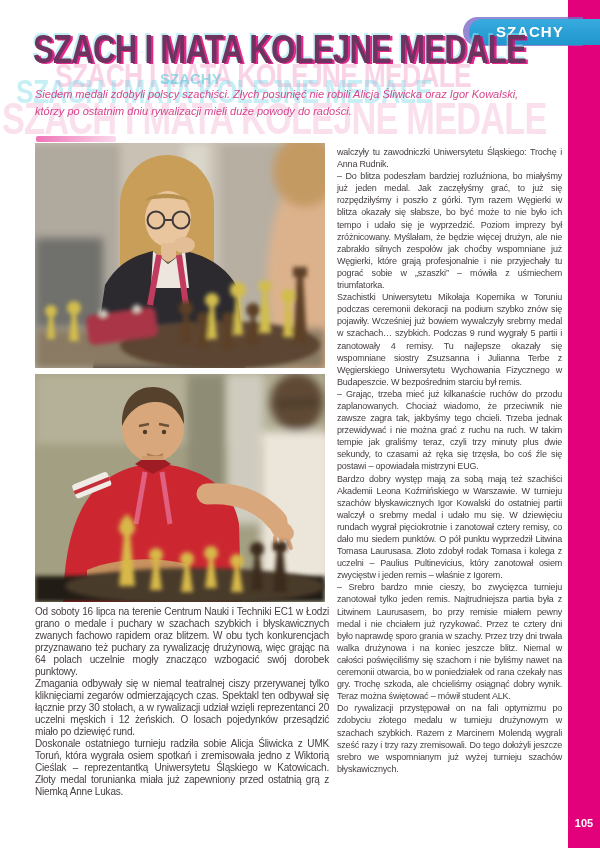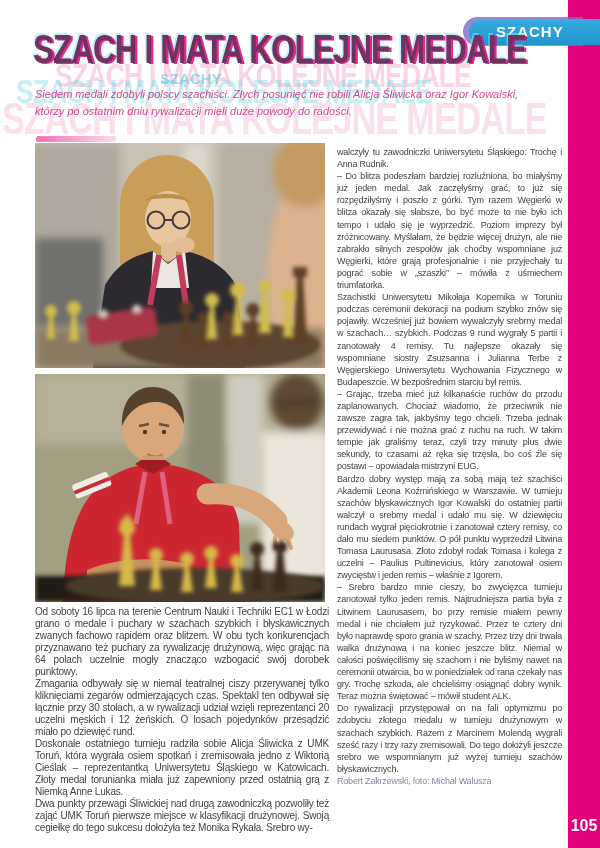--- a/index.html
+++ b/index.html
@@ -1,21 +1,21 @@
 <!DOCTYPE html>
 <html lang="pl"><head>
 <meta charset="utf-8">
 <style>
   html,body{margin:0;padding:0;background:#ffffff;}
   .page{position:relative;width:600px;height:848px;background:#ffffff;overflow:hidden;
         font-family:"Liberation Sans",sans-serif;}
   
   .edge-bar{position:absolute;left:568px;top:0;width:32px;height:848px;background:#e2017b;z-index:1;}
   .page-number{position:absolute;left:568px;top:817px;width:32px;text-align:center;color:#ffffff;
-        font-size:16px;font-weight:bold;z-index:2;}
+        font-size:11px;font-weight:bold;z-index:2;}
   
   .badge-ghost{position:absolute;left:463px;top:17px;width:120px;height:29px;border-radius:15px 0 0 15px;
         background:#7a6bc9;opacity:.8;z-index:3;}
   .badge{position:absolute;left:469px;top:19px;width:131px;height:26px;border-radius:13px 0 0 13px;
         background:linear-gradient(180deg,#38abdf 0%,#1f96cd 100%);z-index:4;color:#ffffff;
         font-weight:bold;font-size:15px;letter-spacing:1px;line-height:26px;padding-left:27px;box-sizing:border-box;}
   
   .title{position:absolute;left:33px;top:26px;margin:0;white-space:nowrap;z-index:5;
         font-size:41px;font-weight:bold;letter-spacing:-1px;color:#6f3360;
         transform:scaleX(.76);transform-origin:left top;
@@ -210,27 +210,25 @@
           </g>
         </g>
       </g>
     </svg>
   </figure>
 
   <div class="col col-left">
     <p>Od soboty 16 lipca na terenie Centrum Nauki i Techniki EC1 w Łodzi grano o medale i puchary w szachach szybkich i błyskawicznych zwanych fachowo rapidem oraz blitzem. W obu tych konkurencjach przyznawano też puchary za rywalizację drużynową, więc grając na 64 polach uczelnie mogły znacząco wzbogacić swój dorobek punktowy.</p>
     <p>Zmagania odbywały się w niemal teatralnej ciszy przerywanej tylko kliknięciami zegarów odmierzających czas. Spektakl ten odbywał się łącznie przy 30 stołach, a w rywalizacji udział wzięli reprezentanci 20 uczelni męskich i 12 żeńskich. O losach pojedynków przesądzić miało po dziewięć rund.</p>
     <p>Doskonale ostatniego turnieju radziła sobie Alicja Śliwicka z UMK Toruń, która wygrała osiem spotkań i zremisowała jedno z Wiktorią Cieślak – reprezentantką Uniwersytetu Śląskiego w Katowicach. Złoty medal torunianka miała już zapewniony przed ostatnią grą z Niemką Anne Lukas.</p>
-    <p>Dwa punkty przewagi Śliwickiej nad drugą zawodniczką pozwoliły też zająć UMK Toruń pierwsze miejsce w klasyfikacji drużynowej. Swoją cegiełkę do tego sukcesu dołożyła też Monika Rykała. Srebro wy-</p>
   </div>
 
   <div class="col col-right">
     <p>walczyły tu zawodniczki Uniwersytetu Śląskiego: Trochę i Anna Rudnik.</p>
     <p>– Do blitza podeszłam bardziej rozluźniona, bo miałyśmy już jeden medal. Jak zaczęłyśmy grać, to już się rozpędziłyśmy i poszło z górki. Tym razem Węgierki w blitza okazały się słabsze, bo być może to nie było ich tempo i udało się je wyprzedzić. Poziom imprezy był zróżnicowany. Myślałam, że będzie więcej drużyn, ale nie zabrakło silnych zespołów jak choćby wspomniane już Węgierki, które grają profesjonalnie i nie przyjechały tu pograć sobie w „szaszki” – mówiła z uśmiechem triumfatorka.</p>
     <p>Szachistki Uniwersytetu Mikołaja Kopernika w Toruniu podczas ceremonii dekoracji na podium szybko znów się pojawiły. Wcześniej już bowiem wywalczyły srebrny medal w szachach… szybkich. Podczas 9 rund wygrały 5 partii i zanotowały 4 remisy. Tu najlepsze okazały się wspomniane siostry Zsuzsanna i Julianna Terbe z Węgierskiego Uniwersytetu Wychowania Fizycznego w Budapeszcie. W bezpośrednim starciu był remis.</p>
     <p>– Grając, trzeba mieć już kilkanaście ruchów do przodu zaplanowanych. Chociaż wiadomo, że przeciwnik nie zawsze zagra tak, jakbyśmy tego chcieli. Trzeba jednak przewidywać i nie można grać z ruchu na ruch. W takim tempie jak graliśmy teraz, czyli trzy minuty plus dwie sekundy, to czasami aż ręka się trzęsła, bo coś źle się postawi – opowiadała mistrzyni EUG.</p>
     <p>Bardzo dobry występ mają za sobą mają też szachiści Akademii Leona Koźmińskiego w Warszawie. W turnieju szachów błyskawicznych Igor Kowalski do ostatniej partii walczył o srebrny medal i udało mu się. W dziewięciu rundach wygrał pięciokrotnie i zanotował cztery remisy, co dało mu siedem punktów. O pół punktu wyprzedził Litwina Tomasa Laurusasa. Złoto zdobył rodak Tomasa i kolega z uczelni – Paulius Pultinevicius, który zanotował osiem zwycięstw i jeden remis – właśnie z Igorem.</p>
     <p>– Srebro bardzo mnie cieszy, bo zwycięzca turnieju zanotował tylko jeden remis. Najtrudniejsza partia była z Litwinem Laurusasem, bo przy remisie miałem pewny medal i nie chciałem już ryzykować. Przez te cztery dni było naprawdę sporo grania w szachy. Przez trzy dni trwała walka drużynowa i na koniec jeszcze blitz. Niemal w całości poświęciliśmy się szachom i nie byliśmy nawet na ceremonii otwarcia, bo w poniedziałek od rana czekały nas gry. Trochę szkoda, ale chcieliśmy osiągnąć dobry wynik. Teraz można świętować – mówił student ALK.</p>
     <p>Do rywalizacji przystępował on na fali optymizmu po zdobyciu złotego medalu w turnieju drużynowym w szachach szybkich. Razem z Marcinem Molendą wygrali sześć razy i trzy razy zremisowali. Do tego dołożyli jeszcze srebro we wspomnianym już wyżej turnieju szachów błyskawicznych.</p>
-    <p class="byline">Robert Zakrzewski, foto: Michał Walusza</p>
   </div>
 
 </div>
 
 </body></html>

